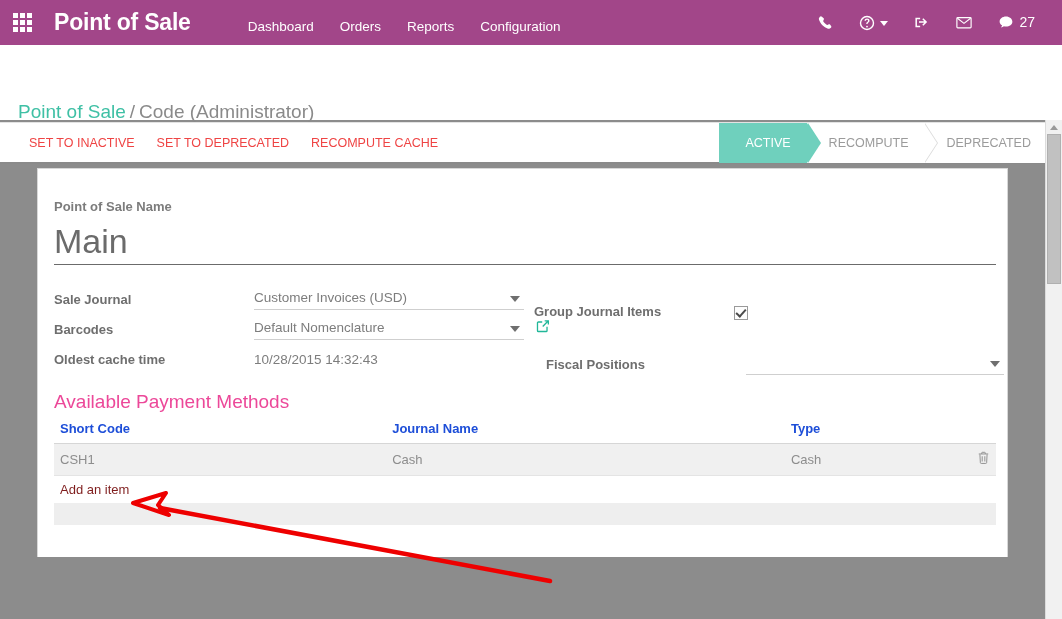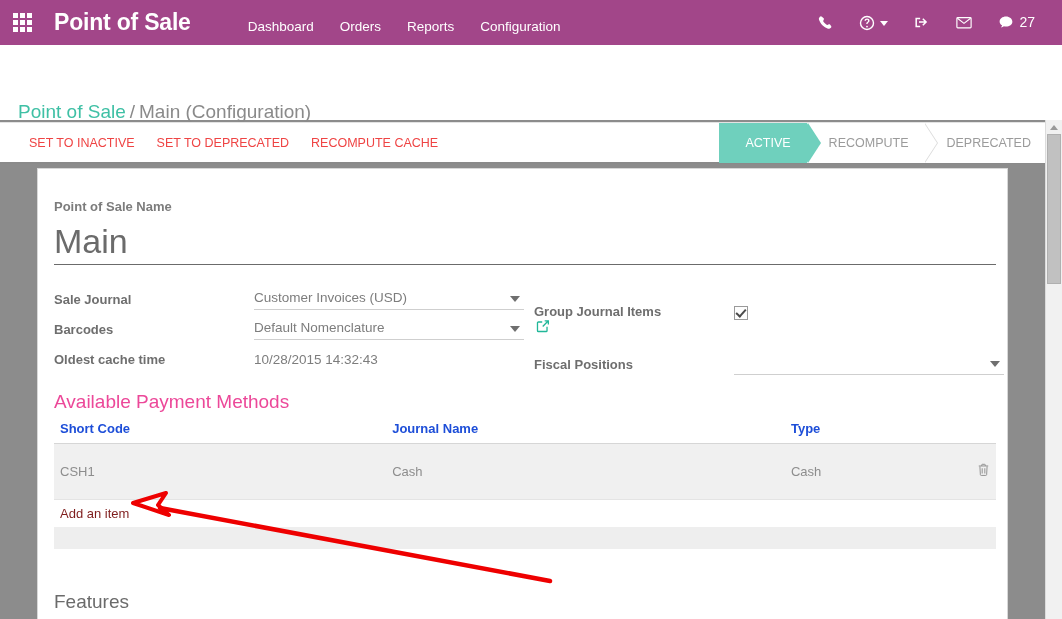--- a/index.html
+++ b/index.html
@@ -247,21 +247,21 @@
   }
   .stat.active .arrow-r { border-left-color: #6fd0bd; }
   .stat.active .arrow-r-b { border-left-color: #6fd0bd; }
 
   
   .sheet {
     position: absolute;
     top: 168px;
     left: 37px;
     width: 971px;
-    height: 451px;
+    height: 389px;
     background: #ffffff;
     border: 1px solid #d8d8d8;
     border-bottom: none;
     box-sizing: border-box;
     overflow: hidden;
   }
   .sheet-inner {
     padding: 24px 16px 0 16px;
     position: relative;
     height: 100%;
@@ -376,21 +376,21 @@
   .o2m th {
     text-align: left;
     color: #1d4ed8;
     font-weight: bold;
     font-size: 13px;
     padding: 0 6px 7px 6px;
     border-bottom: 1px solid #d6d6d6;
   }
   .o2m td {
     color: #8d8d8d;
-    padding: 19px 6px;
+    padding: 7px 6px;
     background: #f0f0f0;
     border-bottom: 1px solid #e4e4e4;
   }
   .o2m .c1 { width: 338px; }
   .o2m .c2 { width: 408px; }
   .o2m .c3 { width: 160px; }
   .o2m .c4 { width: 36px; text-align: right; }
   .trash {
     color: #8f8f8f;
     cursor: pointer;
@@ -537,21 +537,21 @@
         <svg width="16" height="15" viewBox="0 0 16 16" fill="#ffffff">
           <path d="M8 1.6C4.2 1.6 1.2 3.9 1.2 6.8c0 1.7 1 3.2 2.6 4.2-.1.8-.5 1.6-1.2 2.3 1.3-.1 2.4-.6 3.2-1.3.7.2 1.4.3 2.2.3 3.8 0 6.8-2.3 6.8-5.2S11.8 1.6 8 1.6z"></path>
         </svg>
         <span class="msg-count">27</span>
       </span>
     </div>
   </div>
 
   <div class="cp">
     <div class="breadcrumb">
-      <a href="#" class="bc-link">Point of Sale</a><span class="bc-sep">/</span><span class="bc-cur">Main (Configuration)</span>
+      <a href="#" class="bc-link">Point of Sale</a><span class="bc-sep">/</span><span class="bc-cur">Code (Administrator)</span>
     </div>
     <button class="btn-save">SAVE</button>
     <button class="btn-discard">DISCARD</button>
     <div class="pager">
       <span class="pv">1 / 1</span>
       <span class="pbtn">‹</span>
       <span class="pbtn">›</span>
     </div>
   </div>
 
@@ -617,21 +617,21 @@
           </div>
         </div>
 
         <div class="col-right">
           <div class="frow">
             <div class="flabel">Group Journal Items</div>
             <div class="fvalue">
               <span class="cbx checked"></span>
             </div>
           </div>
-          <div class="frow" style="margin-top:32px;">
+          <div class="frow" style="margin-top:32px;margin-left:12px;">
             <div class="flabel">Fiscal Positions</div>
             <div class="fvalue underlined">
               <span class="fval-text">&nbsp;</span>
               <i class="dd-caret"></i>
             </div>
           </div>
         </div>
 
       </div>
 

